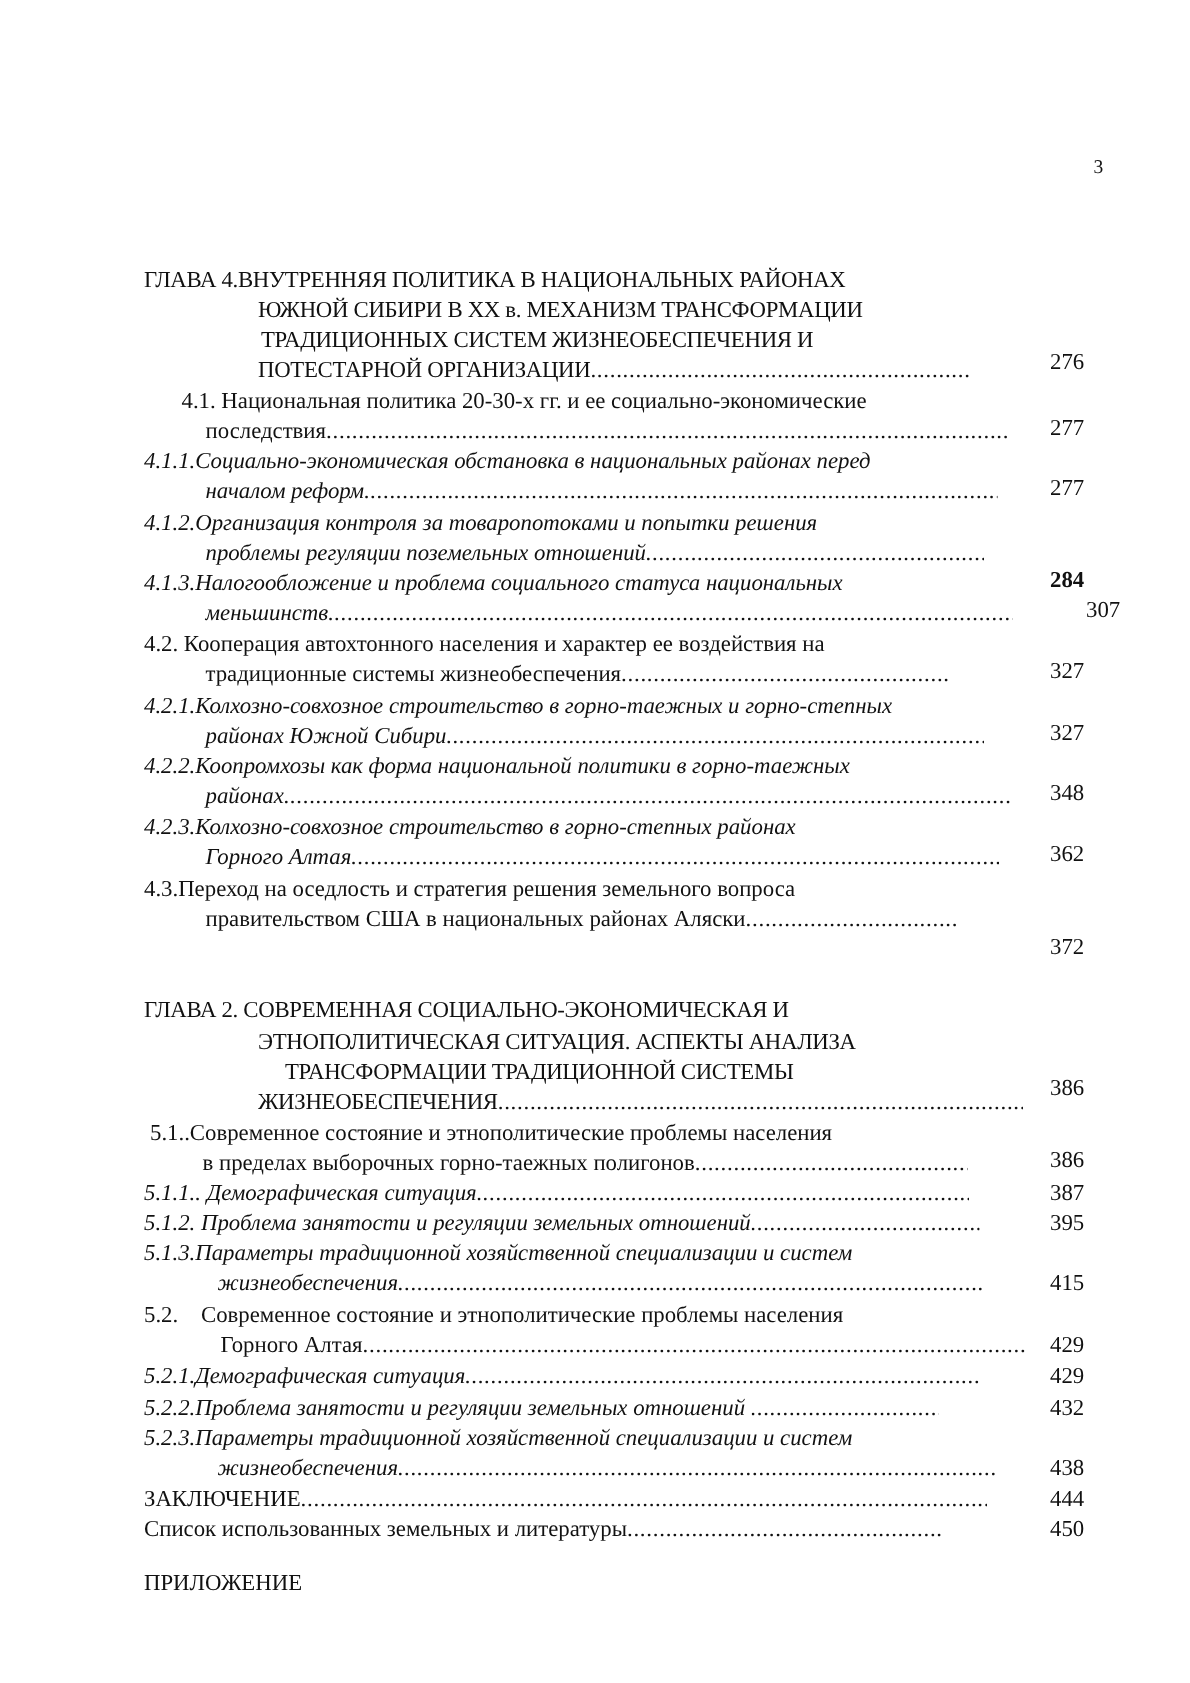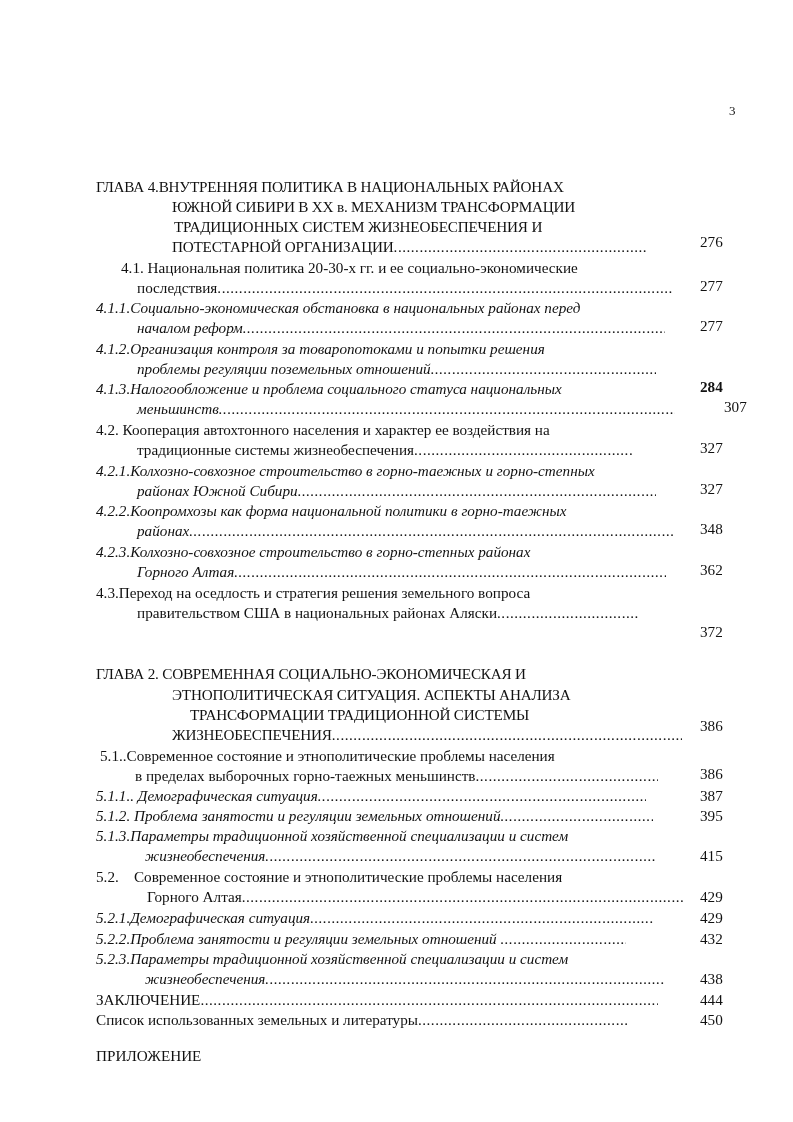--- a/index.html
+++ b/index.html
@@ -87,21 +87,21 @@
   <div>
     <div class="line cap" style="left:96px; top:664px;">ГЛАВА 2. СОВРЕМЕННАЯ СОЦИАЛЬНО-ЭКОНОМИЧЕСКАЯ И</div>
     <div class="line cap" style="left:172px; top:685px;">ЭТНОПОЛИТИЧЕСКАЯ СИТУАЦИЯ. АСПЕКТЫ АНАЛИЗА</div>
     <div class="line cap" style="left:174px; top:705px;margin-left:16px;">ТРАНСФОРМАЦИИ ТРАДИЦИОННОЙ СИСТЕМЫ</div>
     <div class="line cap" style="left:172px; top:725px;"><span>ЖИЗНЕОБЕСПЕЧЕНИЯ</span><span class="dots" style="width:350px">........................................................................................................................................................................</span></div>
     <div class="pg" style="top:716px;">386</div>
   </div>
 
   <div>
     <div class="line" style="left:100px; top:746px;">5.1..Современное состояние и этнополитические проблемы населения</div>
-    <div class="line" style="left:135px; top:766px;"><span>в пределах выборочных горно-таежных меньшинств</span><span class="dots" style="width:182px">........................................................................................................................................................................</span></div>
+    <div class="line" style="left:135px; top:766px;"><span>в пределах выборочных горно-таежных полигонов</span><span class="dots" style="width:182px">........................................................................................................................................................................</span></div>
     <div class="pg" style="top:764px;">386</div>
   </div>
 
   <div>
     <div class="line it" style="left:96px; top:786px;"><span>5.1.1.. Демографическая ситуация</span><span class="dots" style="width:328px">........................................................................................................................................................................</span></div>
     <div class="pg" style="top:786px;">387</div>
   </div>
 
   <div>
     <div class="line it" style="left:96px; top:806px;"><span>5.1.2. Проблема занятости и регуляции земельных отношений</span><span class="dots" style="width:152px">........................................................................................................................................................................</span></div>

